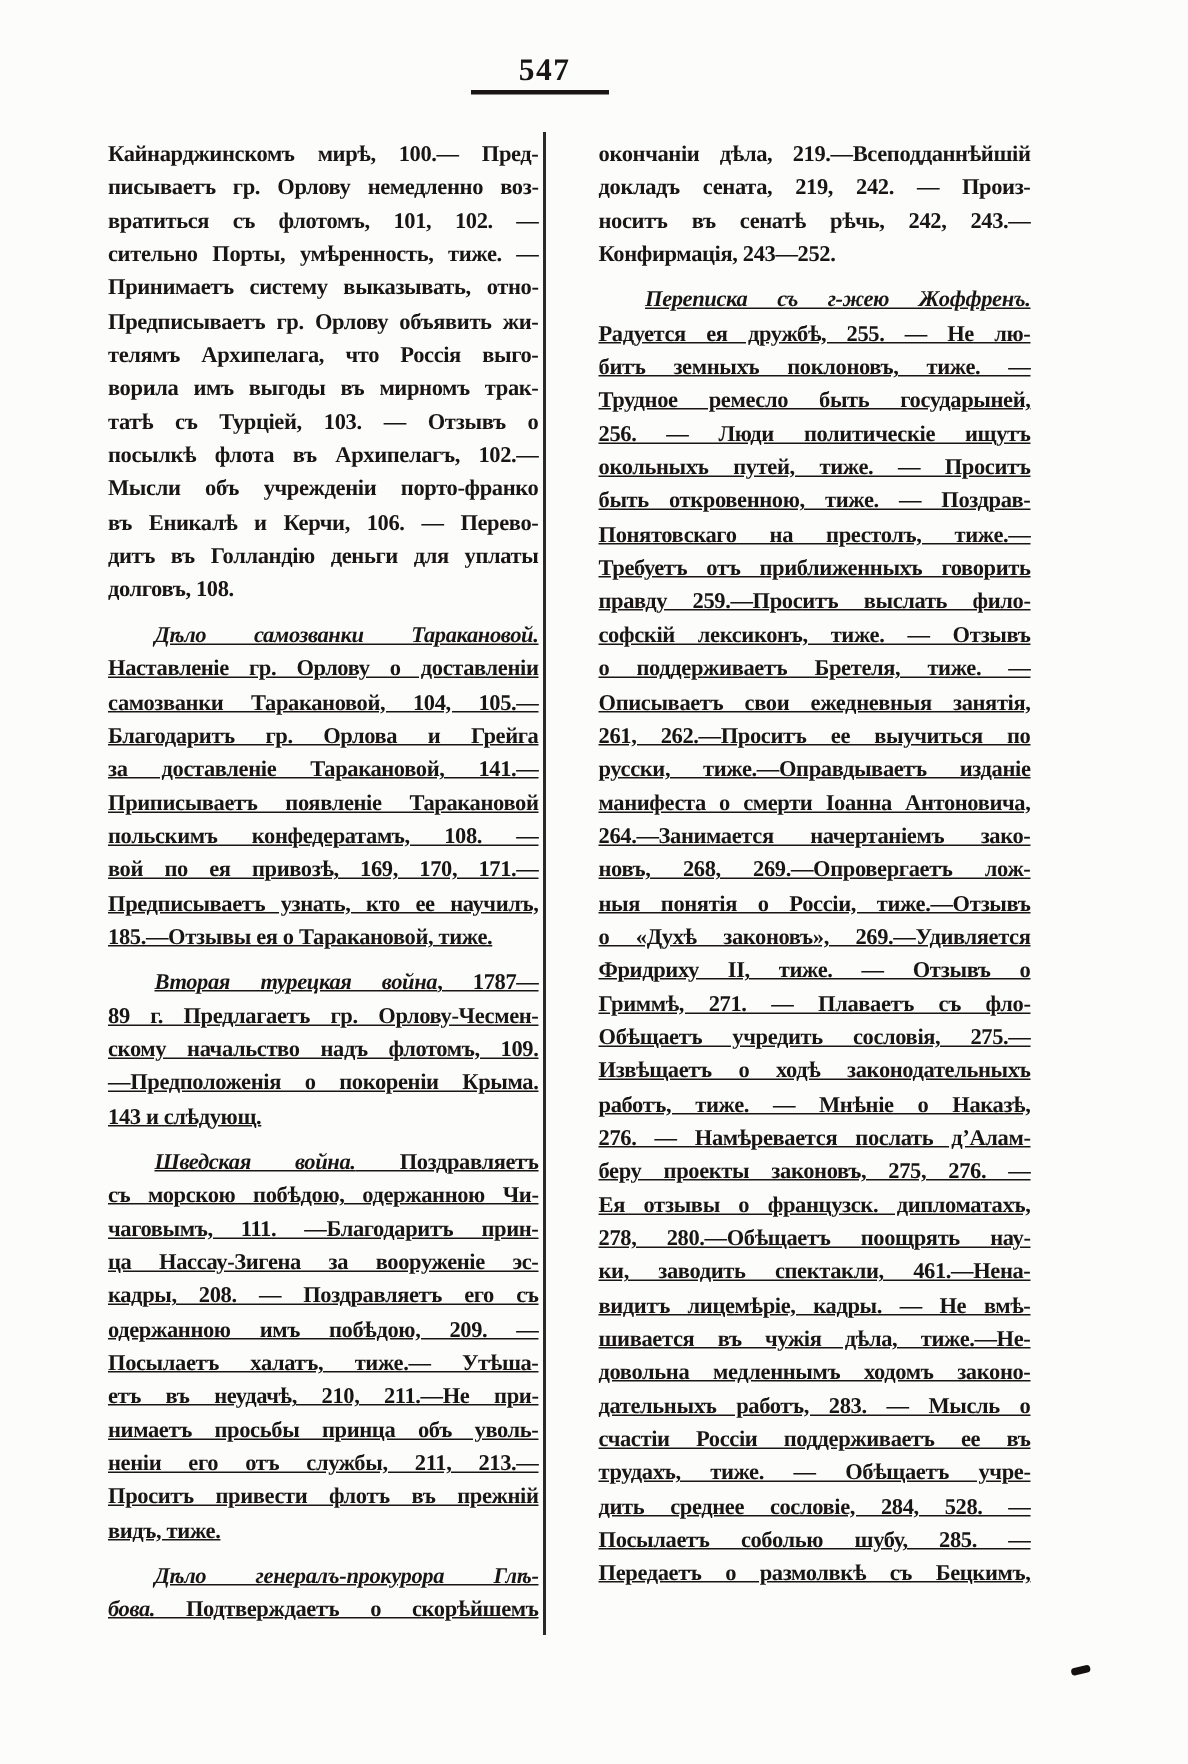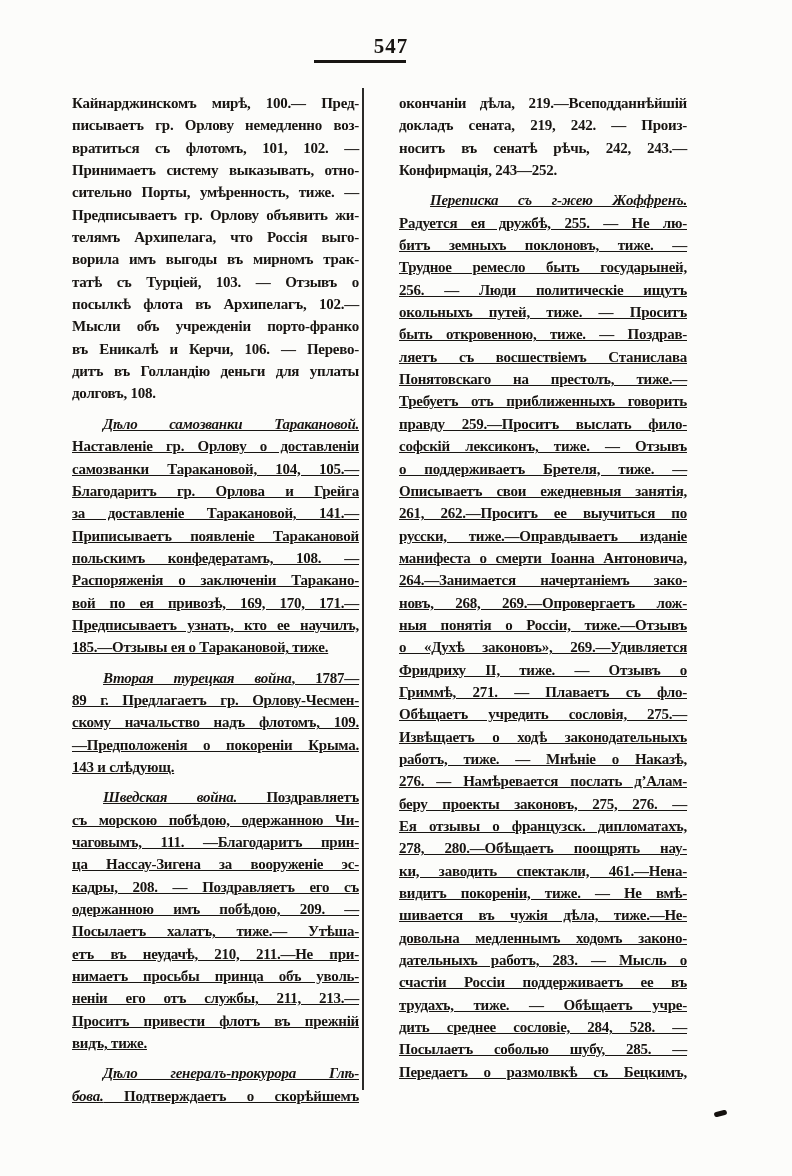--- a/index.html
+++ b/index.html
@@ -19,21 +19,20 @@
     width: 792px; height: 1176px;
     background: var(--paper);
   }
   .page-head {
     position: absolute;
     top: 34px; left: 0; width: 726px;
     text-align: center;
     font-size: 21px;
     font-weight: 700;
     letter-spacing: 1px;
-    padding-left: 28px;
   }
   .head-rule {
     position: absolute;
     top: 60px; left: 314px;
     width: 92px; height: 3px;
     background: var(--ink);
   }
   .column {
     position: absolute;
     top: 92px;
@@ -75,41 +74,40 @@
 
 <div class="sheet">
   <div class="page-head">547</div>
   <div class="head-rule"></div>
 
   <div class="column left">
       <div class="para">
         <div class="line">Кайнарджинскомъ мирѣ, 100.— Пред-</div>
         <div class="line">писываетъ гр. Орлову немедленно воз-</div>
         <div class="line">вратиться съ флотомъ, 101, 102. —</div>
+        <div class="line">сительно Порты, умѣренность, тиже. —</div>
         <div class="line">Принимаетъ систему выказывать, отно-</div>
-        <div class="line">сительно Порты, умѣренность, тиже. —</div>
         <div class="line">Предписываетъ гр. Орлову объявить жи-</div>
         <div class="line">телямъ Архипелага, что Россія выго-</div>
         <div class="line">ворила имъ выгоды въ мирномъ трак-</div>
         <div class="line">татѣ съ Турціей, 103. — Отзывъ о</div>
         <div class="line">посылкѣ флота въ Архипелагъ, 102.—</div>
         <div class="line">Мысли объ учрежденіи порто-франко</div>
         <div class="line">въ Еникалѣ и Керчи, 106. — Перево-</div>
         <div class="line">дитъ въ Голландію деньги для уплаты</div>
         <div class="line last">долговъ, 108.</div>
       </div>
       <div class="para indent">
         <div class="line"><i>Дѣло самозванки Таракановой.</i></div>
         <div class="line">Наставленіе гр. Орлову о доставленіи</div>
         <div class="line">самозванки Таракановой, 104, 105.—</div>
         <div class="line">Благодаритъ гр. Орлова и Грейга</div>
         <div class="line">за доставленіе Таракановой, 141.—</div>
         <div class="line">Приписываетъ появленіе Таракановой</div>
         <div class="line">польскимъ конфедератамъ, 108. —</div>
-        <div class="line">Распоряженія о заключеніи Таракано-</div>
         <div class="line">вой по ея привозѣ, 169, 170, 171.—</div>
         <div class="line">Предписываетъ узнать, кто ее научилъ,</div>
         <div class="line last">185.—Отзывы ея о Таракановой, тиже.</div>
       </div>
       <div class="para indent">
         <div class="line"><i>Вторая турецкая война</i>, 1787—</div>
         <div class="line">89 г. Предлагаетъ гр. Орлову-Чесмен-</div>
         <div class="line">скому начальство надъ флотомъ, 109.</div>
         <div class="line">—Предположенія о покореніи Крыма.</div>
         <div class="line last">143 и слѣдующ.</div>
@@ -144,21 +142,20 @@
         <div class="line last">Конфирмація, 243—252.</div>
       </div>
       <div class="para indent">
         <div class="line"><i>Переписка съ г-жею Жоффренъ.</i></div>
         <div class="line">Радуется ея дружбѣ, 255. — Не лю-</div>
         <div class="line">битъ земныхъ поклоновъ, тиже. —</div>
         <div class="line">Трудное ремесло быть государыней,</div>
         <div class="line">256. — Люди политическіе ищутъ</div>
         <div class="line">окольныхъ путей, тиже. — Проситъ</div>
         <div class="line">быть откровенною, тиже. — Поздрав-</div>
-        <div class="line">ляетъ съ восшествіемъ Станислава</div>
         <div class="line">Понятовскаго на престолъ, тиже.—</div>
         <div class="line">Требуетъ отъ приближенныхъ говорить</div>
         <div class="line">правду 259.—Проситъ выслать фило-</div>
         <div class="line">софскій лексиконъ, тиже. — Отзывъ</div>
         <div class="line">о поддерживаетъ Бретеля, тиже. —</div>
         <div class="line">Описываетъ свои ежедневныя занятія,</div>
         <div class="line">261, 262.—Проситъ ее выучиться по</div>
         <div class="line">русски, тиже.—Оправдываетъ изданіе</div>
         <div class="line">манифеста о смерти Іоанна Антоновича,</div>
         <div class="line">264.—Занимается начертаніемъ зако-</div>
@@ -168,21 +165,21 @@
         <div class="line">Фридриху II, тиже. — Отзывъ о</div>
         <div class="line">Гриммѣ, 271. — Плаваетъ съ фло-</div>
         <div class="line">Обѣщаетъ учредить сословія, 275.—</div>
         <div class="line">Извѣщаетъ о ходѣ законодательныхъ</div>
         <div class="line">работъ, тиже. — Мнѣніе о Наказѣ,</div>
         <div class="line">276. — Намѣревается послать д’Алам-</div>
         <div class="line">беру проекты законовъ, 275, 276. —</div>
         <div class="line">Ея отзывы о французск. дипломатахъ,</div>
         <div class="line">278, 280.—Обѣщаетъ поощрять нау-</div>
         <div class="line">ки, заводить спектакли, 461.—Нена-</div>
-        <div class="line">видитъ покореніи, тиже. — Не вмѣ-</div>
+        <div class="line">видитъ лицемѣріе, кадры. — Не вмѣ-</div>
         <div class="line">шивается въ чужія дѣла, тиже.—Не-</div>
         <div class="line">довольна медленнымъ ходомъ законо-</div>
         <div class="line">дательныхъ работъ, 283. — Мысль о</div>
         <div class="line">счастіи Россіи поддерживаетъ ее въ</div>
         <div class="line">трудахъ, тиже. — Обѣщаетъ учре-</div>
         <div class="line">дить среднее сословіе, 284, 528. —</div>
         <div class="line">Посылаетъ соболью шубу, 285. —</div>
         <div class="line">Передаетъ о размолвкѣ съ Бецкимъ,</div>
       </div>
     </div>

